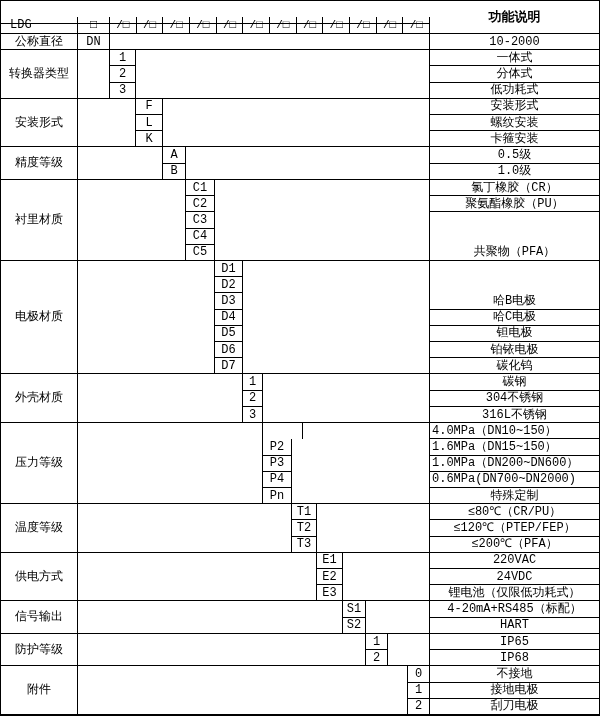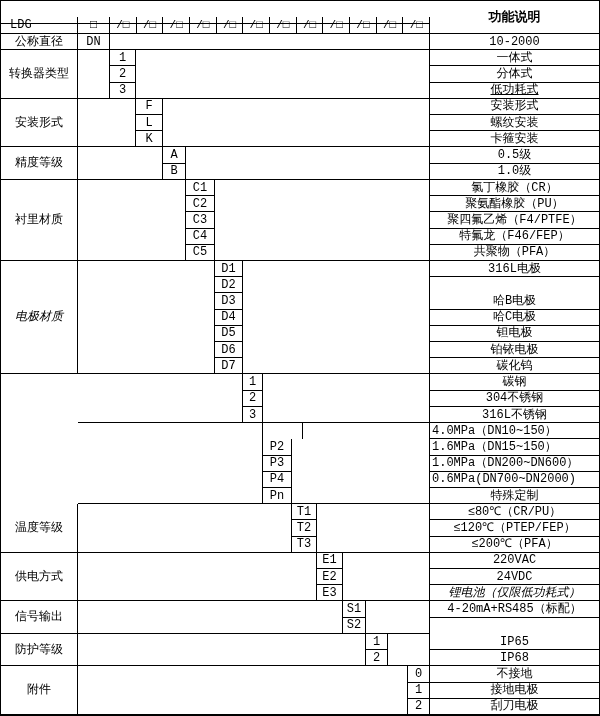--- a/index.html
+++ b/index.html
@@ -64,21 +64,21 @@
     <div class="c" style="grid-area: 3 / 2;">DN</div>
     <div class="c no-r" style="grid-area: 3 / 16;">10-2000</div>
     <div class="c" style="grid-area: 4 / 1 / 7;">转换器类型</div>
     <div class="c" style="grid-area: 4 / 2 / 7 / 3;"></div>
     <div class="c" style="grid-area: 4 / 4 / 7 / 16;"></div>
     <div class="c" style="grid-area: 4 / 3;">1</div>
     <div class="c no-r" style="grid-area: 4 / 16;">一体式</div>
     <div class="c" style="grid-area: 5 / 3;">2</div>
     <div class="c no-r" style="grid-area: 5 / 16;">分体式</div>
     <div class="c" style="grid-area: 6 / 3;">3</div>
-    <div class="c no-r" style="grid-area: 6 / 16; text-decoration: underline;">低功耗式</div>
+    <div class="c no-r" style="grid-area: 6 / 16;">低功耗式</div>
     <div class="c" style="grid-area: 7 / 1 / 10;">安装形式</div>
     <div class="c" style="grid-area: 7 / 2 / 10 / 4;"></div>
     <div class="c" style="grid-area: 7 / 5 / 10 / 16;"></div>
     <div class="c" style="grid-area: 7 / 4;">F</div>
     <div class="c no-r" style="grid-area: 7 / 16;">安装形式</div>
     <div class="c" style="grid-area: 8 / 4;">L</div>
     <div class="c no-r" style="grid-area: 8 / 16;">螺纹安装</div>
     <div class="c" style="grid-area: 9 / 4;">K</div>
     <div class="c no-r" style="grid-area: 9 / 16;">卡箍安装</div>
     <div class="c" style="grid-area: 10 / 1 / 12;">精度等级</div>
@@ -89,49 +89,48 @@
     <div class="c" style="grid-area: 11 / 5;">B</div>
     <div class="c no-r" style="grid-area: 11 / 16;">1.0级</div>
     <div class="c" style="grid-area: 12 / 1 / 17;">衬里材质</div>
     <div class="c" style="grid-area: 12 / 2 / 17 / 6;"></div>
     <div class="c" style="grid-area: 12 / 7 / 17 / 16;"></div>
     <div class="c" style="grid-area: 12 / 6;">C1</div>
     <div class="c no-r" style="grid-area: 12 / 16;">氯丁橡胶（CR）</div>
     <div class="c" style="grid-area: 13 / 6;">C2</div>
     <div class="c no-r" style="grid-area: 13 / 16;">聚氨酯橡胶（PU）</div>
     <div class="c" style="grid-area: 14 / 6;">C3</div>
-    <div class="c no-r" style="grid-area: 14 / 16;">聚四氟乙烯（F4/PTFE）</div>
     <div class="c" style="grid-area: 15 / 6;">C4</div>
-    <div class="c no-r" style="grid-area: 15 / 16;">特氟龙（F46/FEP）</div>
     <div class="c" style="grid-area: 16 / 6;">C5</div>
     <div class="c no-r" style="grid-area: 16 / 16; text-align: right;">共聚物（PFA）</div>
-    <div class="c" style="grid-area: 17 / 1 / 24; font-style: italic;">电极材质</div>
+    <div class="c" style="grid-area: 17 / 1 / 24;">电极材质</div>
     <div class="c" style="grid-area: 17 / 2 / 24 / 7;"></div>
     <div class="c" style="grid-area: 17 / 8 / 24 / 16;"></div>
     <div class="c" style="grid-area: 17 / 7;">D1</div>
-    <div class="c no-r" style="grid-area: 17 / 16;">316L电极</div>
     <div class="c" style="grid-area: 18 / 7;">D2</div>
     <div class="c" style="grid-area: 19 / 7;">D3</div>
     <div class="c no-r" style="grid-area: 19 / 16;">哈B电极</div>
     <div class="c" style="grid-area: 20 / 7;">D4</div>
     <div class="c no-r" style="grid-area: 20 / 16;">哈C电极</div>
     <div class="c" style="grid-area: 21 / 7;">D5</div>
     <div class="c no-r" style="grid-area: 21 / 16;">钽电极</div>
     <div class="c" style="grid-area: 22 / 7;">D6</div>
     <div class="c no-r" style="grid-area: 22 / 16;">铂铱电极</div>
     <div class="c" style="grid-area: 23 / 7;">D7</div>
     <div class="c no-r" style="grid-area: 23 / 16;">碳化钨</div>
+    <div class="c" style="grid-area: 24 / 1 / 27;">外壳材质</div>
     <div class="c" style="grid-area: 24 / 2 / 27 / 8;"></div>
     <div class="c" style="grid-area: 24 / 9 / 27 / 16;"></div>
     <div class="c" style="grid-area: 24 / 8;">1</div>
     <div class="c no-r" style="grid-area: 24 / 16;">碳钢</div>
     <div class="c" style="grid-area: 25 / 8;">2</div>
     <div class="c no-r" style="grid-area: 25 / 16;">304不锈钢</div>
     <div class="c" style="grid-area: 26 / 8;">3</div>
     <div class="c no-r" style="grid-area: 26 / 16;">316L不锈钢</div>
+    <div class="c" style="grid-area: 27 / 1 / 32;">压力等级</div>
     <div class="c" style="grid-area: 27 / 2 / 32 / 9;"></div>
     <div class="c" style="grid-area: 27 / 10 / 32 / 16;"></div>
     <div class="c" style="grid-area: 27 / 9; margin-left: 39px;">P1</div>
     <div class="c no-r lft" style="grid-area: 27 / 16;">4.0MPa（DN10~150）</div>
     <div class="c" style="grid-area: 28 / 9;">P2</div>
     <div class="c no-r lft" style="grid-area: 28 / 16;">1.6MPa（DN15~150）</div>
     <div class="c" style="grid-area: 29 / 9;">P3</div>
     <div class="c no-r lft" style="grid-area: 29 / 16;">1.0MPa（DN200~DN600）</div>
     <div class="c" style="grid-area: 30 / 9;">P4</div>
     <div class="c no-r lft" style="grid-area: 30 / 16;">0.6MPa(DN700~DN2000)</div>
@@ -147,27 +146,28 @@
     <div class="c" style="grid-area: 34 / 10;">T3</div>
     <div class="c no-r" style="grid-area: 34 / 16;">≤200℃（PFA）</div>
     <div class="c" style="grid-area: 35 / 1 / 38;">供电方式</div>
     <div class="c" style="grid-area: 35 / 2 / 38 / 11;"></div>
     <div class="c" style="grid-area: 35 / 12 / 38 / 16;"></div>
     <div class="c" style="grid-area: 35 / 11;">E1</div>
     <div class="c no-r" style="grid-area: 35 / 16;">220VAC</div>
     <div class="c" style="grid-area: 36 / 11;">E2</div>
     <div class="c no-r" style="grid-area: 36 / 16;">24VDC</div>
     <div class="c" style="grid-area: 37 / 11;">E3</div>
-    <div class="c no-r" style="grid-area: 37 / 16; font-style: italic;">锂电池（仅限低功耗式）</div>
+    <div class="c no-r" style="grid-area: 37 / 16;">锂电池（仅限低功耗式）</div>
     <div class="c" style="grid-area: 38 / 1 / 40;">信号输出</div>
     <div class="c" style="grid-area: 38 / 2 / 40 / 12;"></div>
     <div class="c" style="grid-area: 38 / 13 / 40 / 16;"></div>
     <div class="c" style="grid-area: 38 / 12;">S1</div>
     <div class="c no-r" style="grid-area: 38 / 16;">4-20mA+RS485（标配）</div>
     <div class="c" style="grid-area: 39 / 12;">S2</div>
+    <div class="c no-r" style="grid-area: 39 / 16;">HART</div>
     <div class="c" style="grid-area: 40 / 1 / 42;">防护等级</div>
     <div class="c" style="grid-area: 40 / 2 / 42 / 13;"></div>
     <div class="c" style="grid-area: 40 / 14 / 42 / 16;"></div>
     <div class="c" style="grid-area: 40 / 13;">1</div>
     <div class="c no-r" style="grid-area: 40 / 16;">IP65</div>
     <div class="c" style="grid-area: 41 / 13;">2</div>
     <div class="c no-r" style="grid-area: 41 / 16;">IP68</div>
     <div class="c" style="grid-area: 42 / 1 / 45;">附件</div>
     <div class="c" style="grid-area: 42 / 2 / 45 / 15;"></div>
     <div class="c" style="grid-area: 42 / 15;">0</div>

